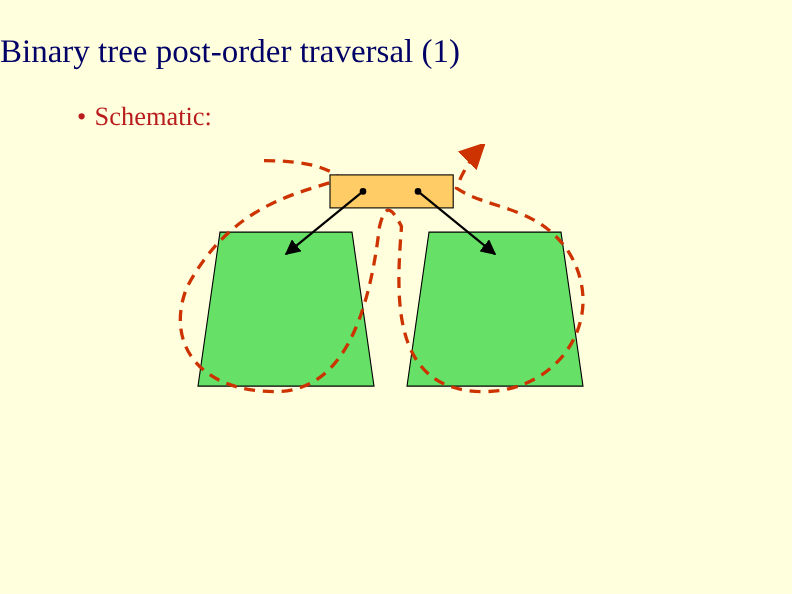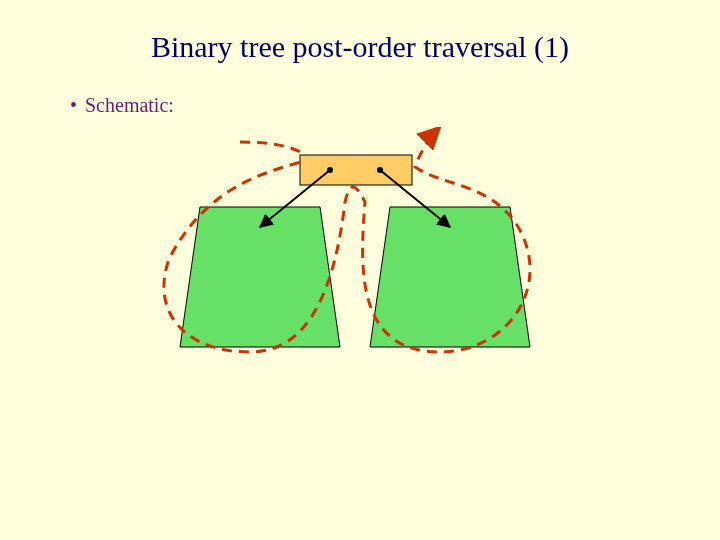--- a/index.html
+++ b/index.html
@@ -6,28 +6,28 @@
     margin: 0;
     padding: 0;
     width: 720px;
     height: 540px;
     background: #ffffdd;
     font-family: "Times New Roman", Times, serif;
     color: #000066;
   }
   .title {
     font-size: 30px;
-    text-align: center;
+    text-align: left;
     padding-top: 30px;
   }
   .bullet-row {
     padding-left: 70px;
     padding-top: 30px;
-    font-size: 20px;
-    color: #701a75;
+    font-size: 24px;
+    color: #b91c1c;
   }
   .bullet-row .dot {
     display: inline-block;
     width: 10px;
   }
   .diagram {
     position: relative;
     margin-left: 140px;
     margin-top: 10px;
     width: 440px;

